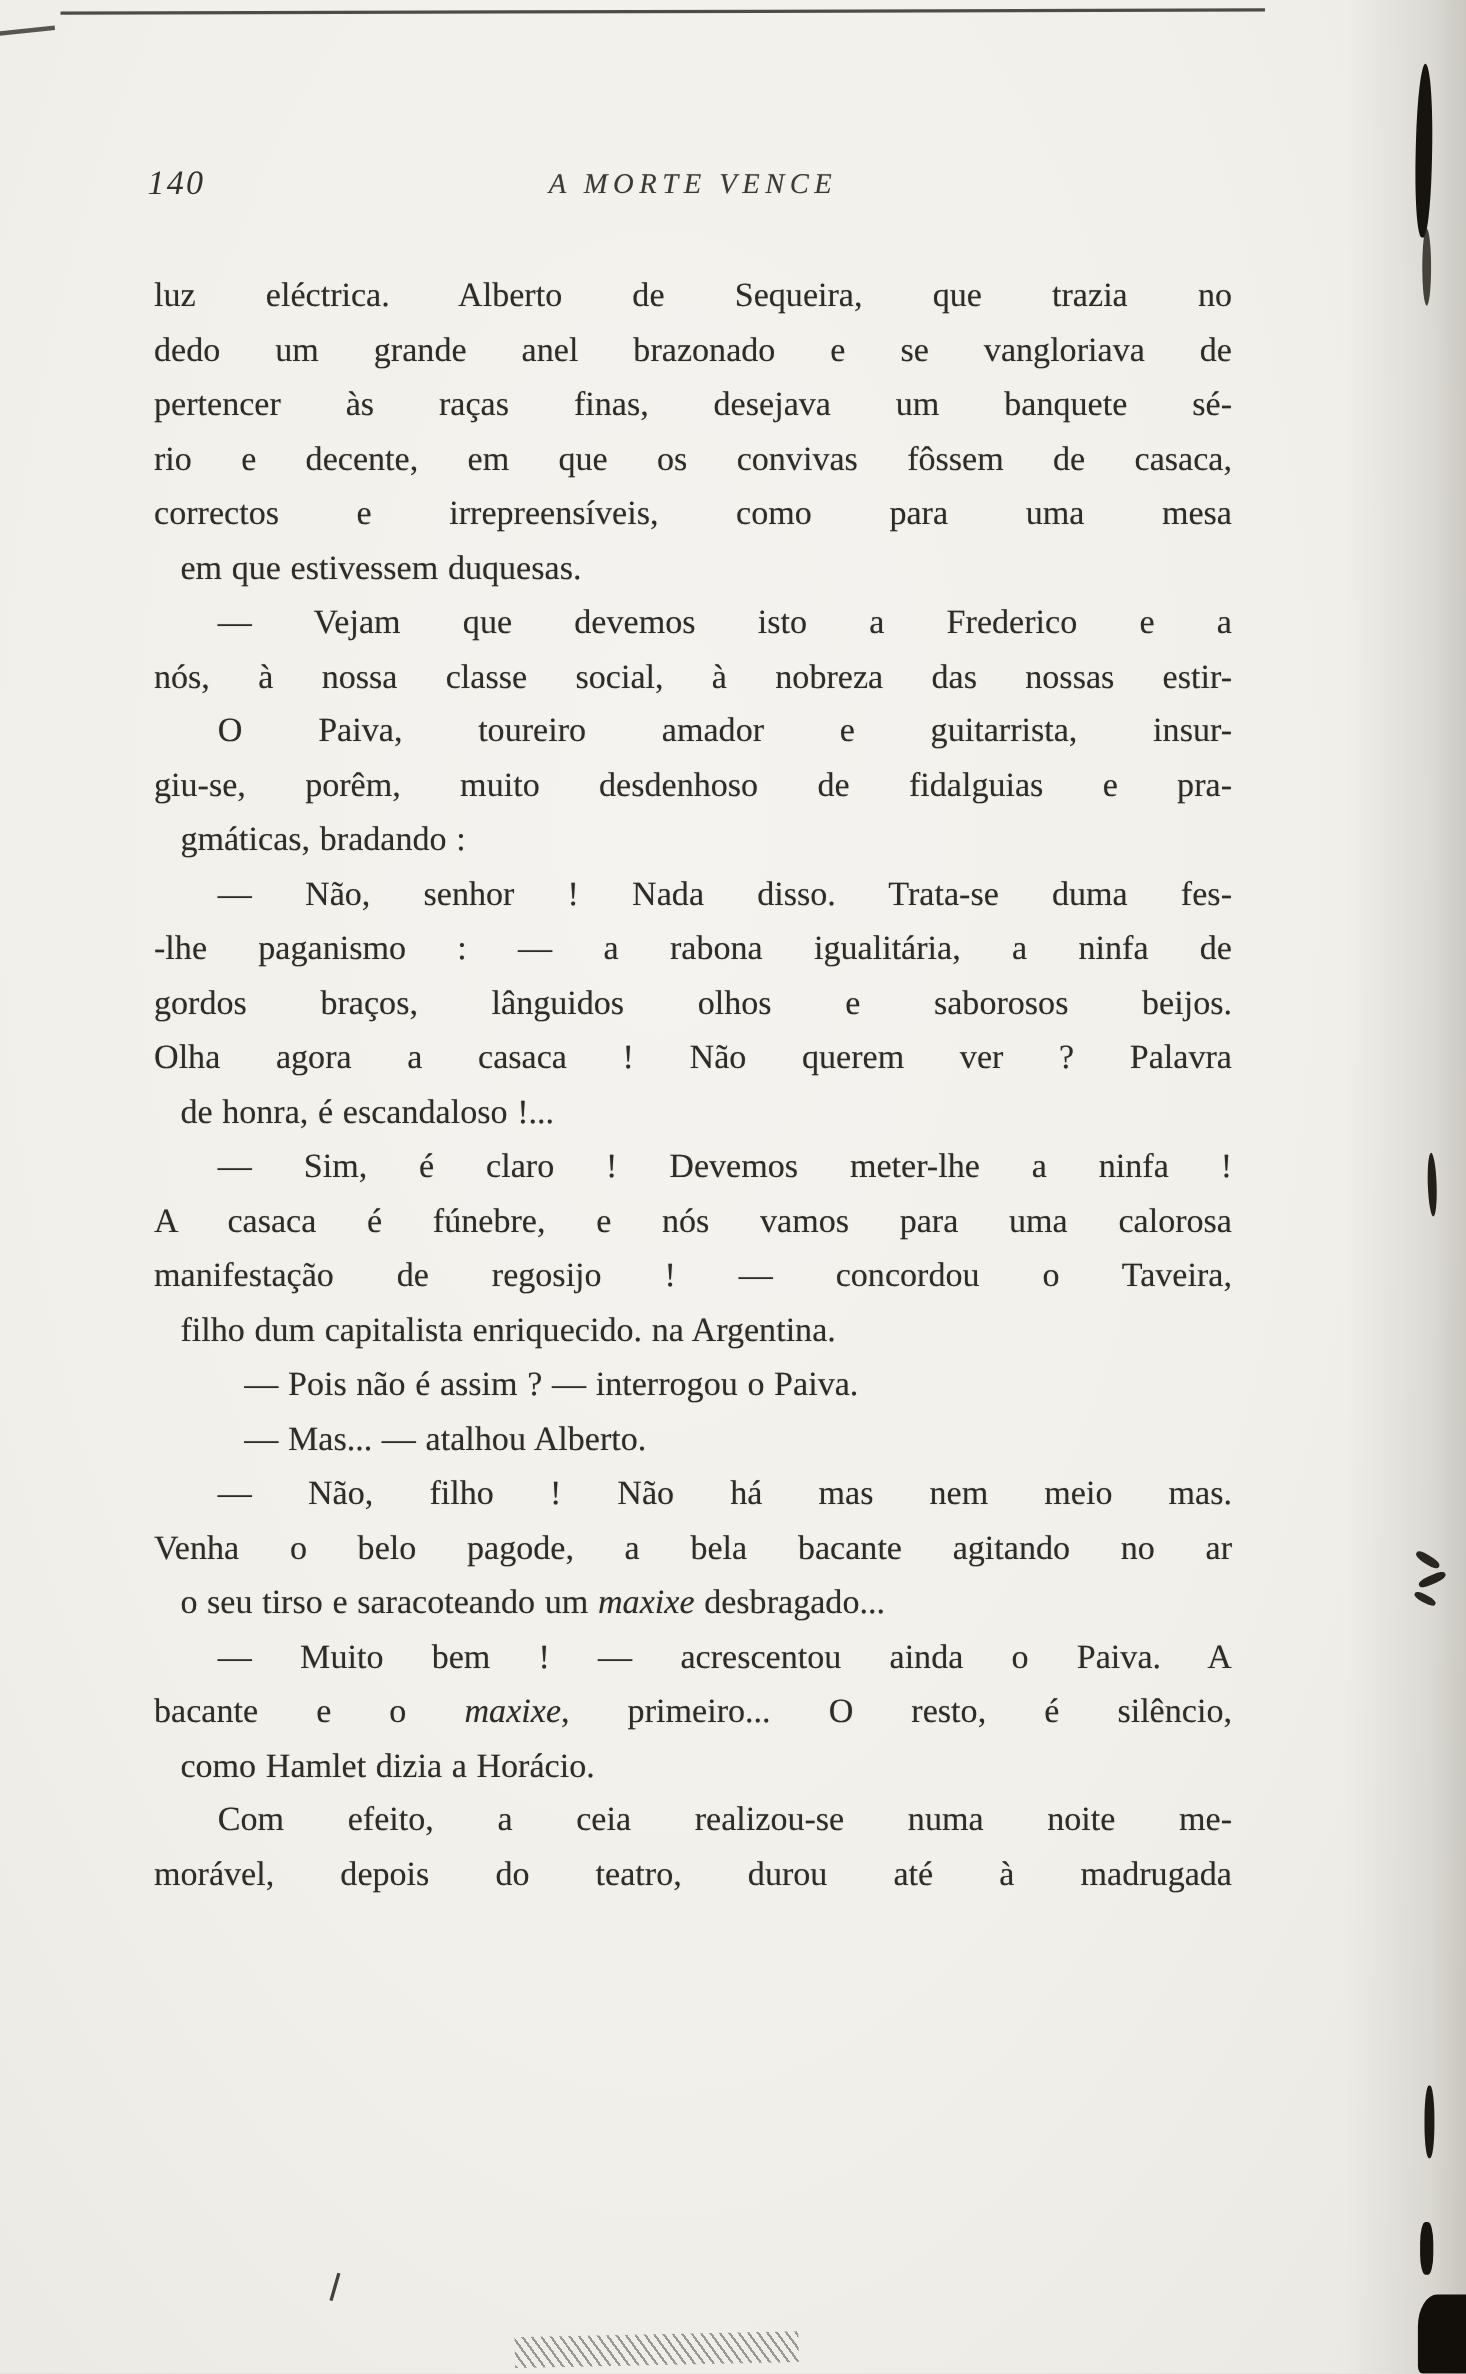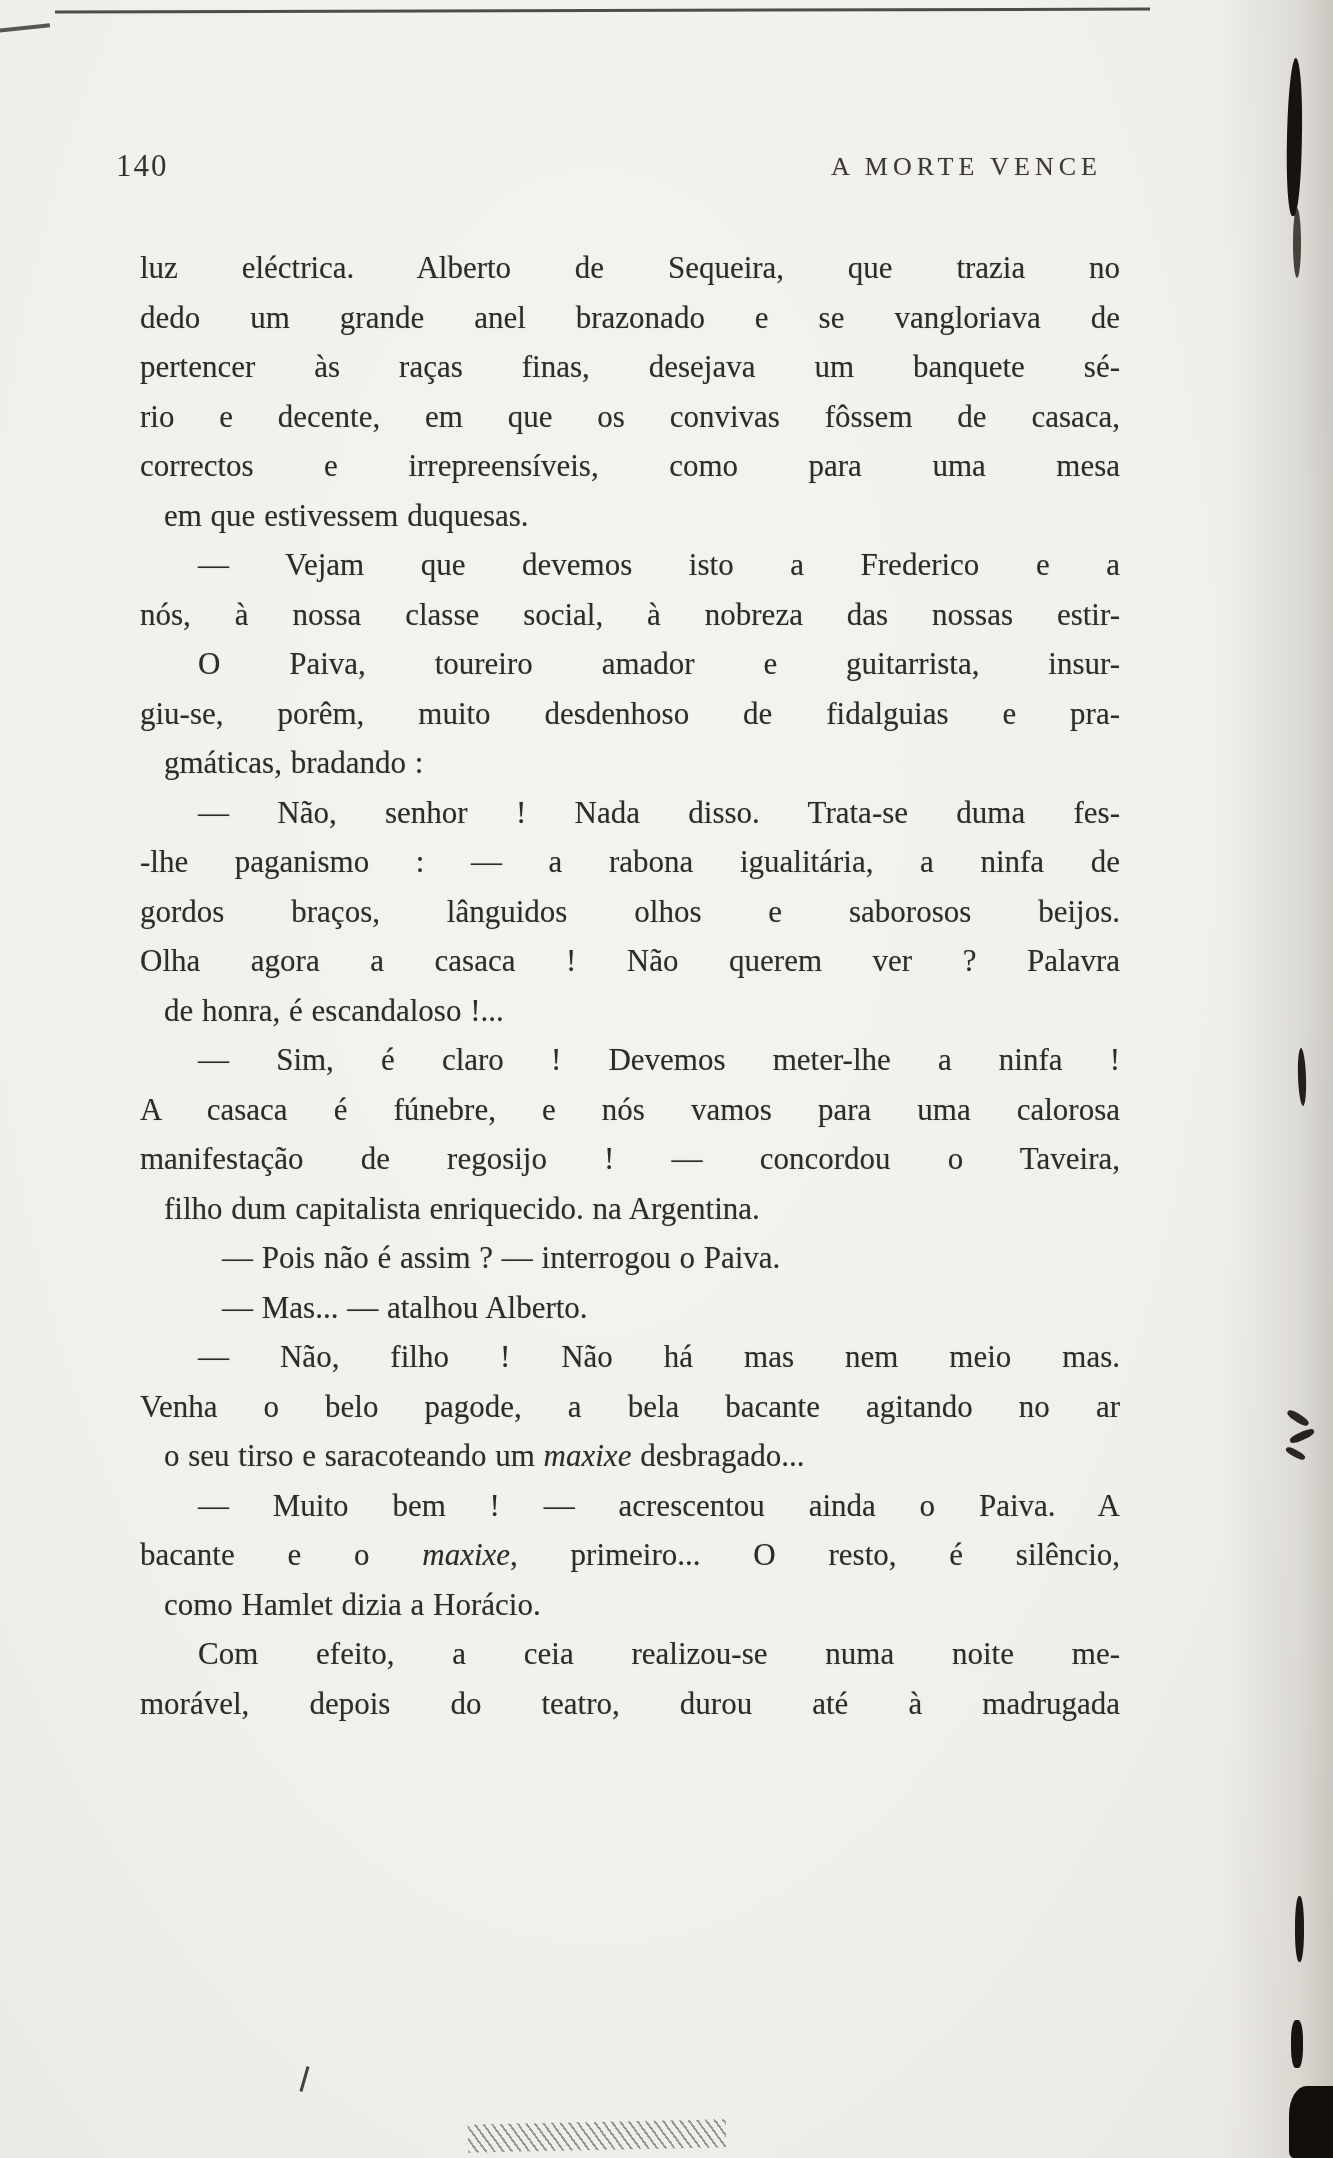--- a/index.html
+++ b/index.html
@@ -14,35 +14,36 @@
     overflow: hidden;
     background: radial-gradient(ellipse at 45% 35%, #f4f3ef 0%, #f1f0eb 55%, #eae8e2 100%);
     font-family: "Liberation Serif", "DejaVu Serif", serif;
     color: #2f2d29;
   }
 
   
   .header {
     position: absolute;
     top: 146px;
-    left: 122px;
+    left: 140px;
     width: 980px;
     height: 46px;
+    font-style: italic;
   }
   .page-num {
     position: absolute;
     left: -6px;
     top: 2px;
     font-size: 31px;
     letter-spacing: 2px;
     color: #34322d;
   }
   .running-title {
     display: block;
-    text-align: right;
+    text-align: center;
     font-size: 26px;
     letter-spacing: 5px;
     color: #3d3a35;
     padding-top: 6px;
     text-shadow: 0 0 1px rgba(60,58,53,.3);
   }
 
   
   .text-block {
     position: absolute;

